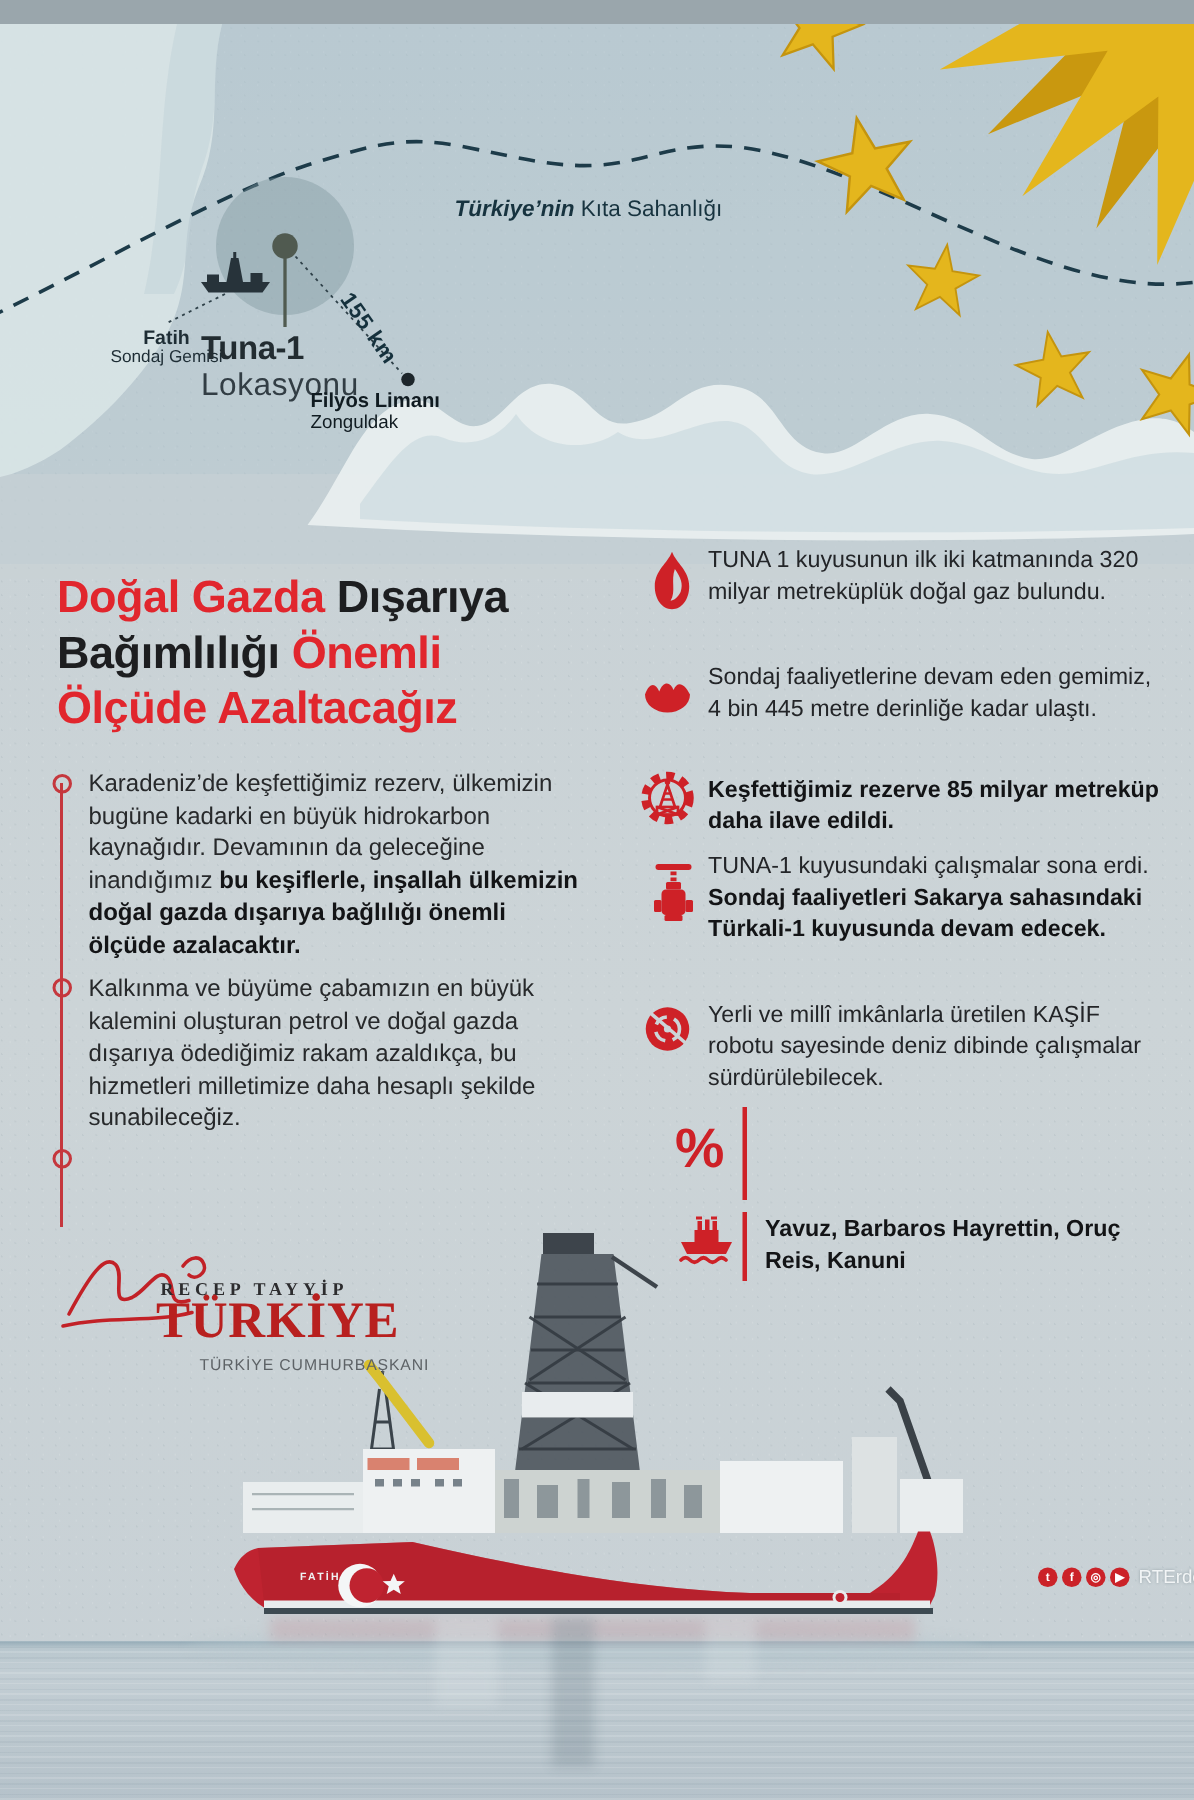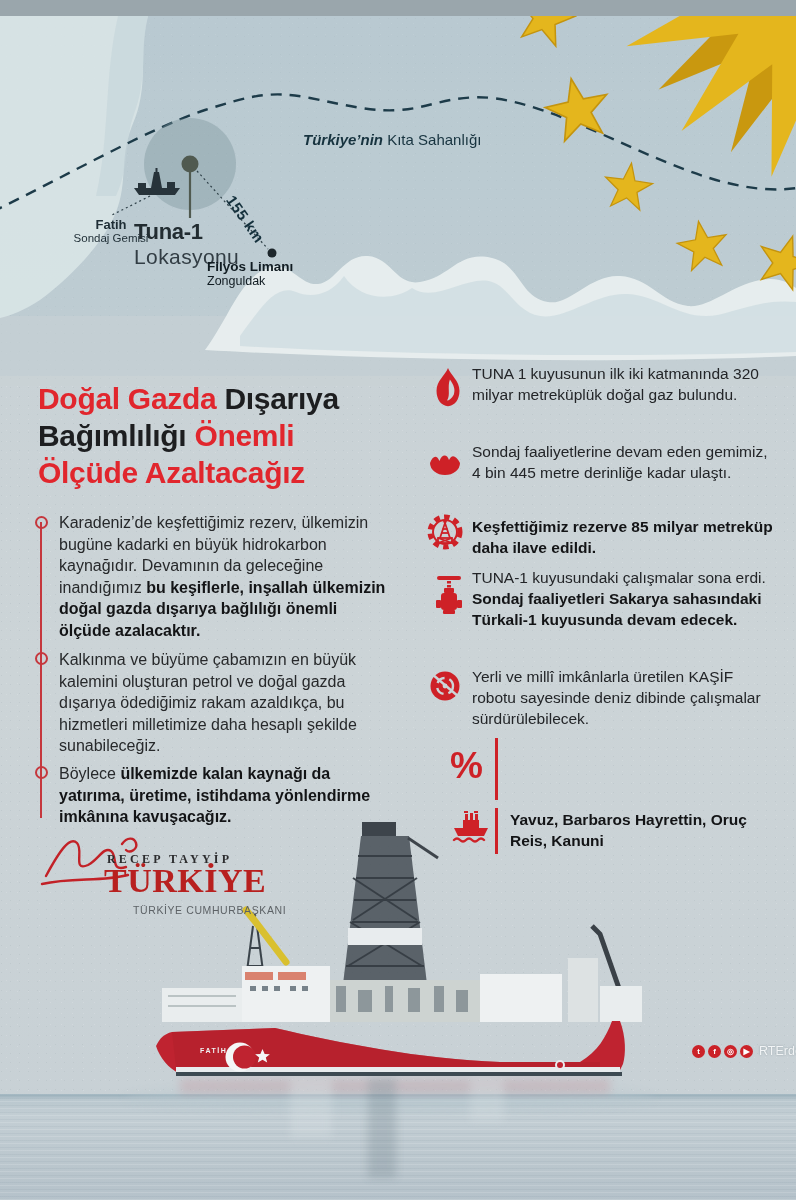--- a/index.html
+++ b/index.html
@@ -236,21 +236,20 @@
     <div><span class="red">Ölçüde Azaltacağız</span></div>
   </h1>
 
   <div class="abs timeline-line"></div>
   <div class="abs tl-dot" style="left:34.5px;top:500px"></div>
   <div class="abs tl-dot" style="left:34.5px;top:636px"></div>
   <div class="abs tl-dot" style="left:34.5px;top:750px"></div>
 
   <p class="abs para" style="top:496px;margin:0"><span>Karadeniz’de keşfettiğimiz rezerv, ülkemizin bugüne kadarki en büyük hidrokarbon kaynağıdır. Devamının da geleceğine inandığımız </span><span class="b">bu keşiflerle, inşallah ülkemizin doğal gazda dışarıya bağlılığı önemli ölçüde azalacaktır.</span></p>
   <p class="abs para" style="top:633px;margin:0"><span>Kalkınma ve büyüme çabamızın en büyük kalemini oluşturan petrol ve doğal gazda dışarıya ödediğimiz rakam azaldıkça, bu hizmetleri milletimize daha hesaplı şekilde sunabileceğiz.</span><span class="b"></span></p>
-  <p class="abs para" style="top:747px;margin:0"><span>Böylece </span><span class="b">ülkemizde kalan kaynağı da yatırıma, üretime, istihdama yönlendirme imkânına kavuşacağız.</span></p>
 
   <svg class="abs fact-icon" style="left:431px;top:350px" width="34" height="44" viewBox="0 0 34 46">
     <path d="M17,2 C20,10 29,15 29,26 C29,35 24,42 17,42 C10,42 5,35 5,26 C5,15 14,10 17,2 Z" fill="#ce2127"></path>
     <path d="M19,14 C23,20 25,24 23,30 C21,34 18,36 16,36 C20,30 16,22 19,14 Z" fill="#ccd5d8"></path>
   </svg>
   <div class="abs fact" style="top:347px"><span>TUNA 1 kuyusunun ilk iki katmanında 320 milyar metreküplük doğal gaz bulundu.</span><span class="b"></span></div>
 
   <svg class="abs fact-icon" style="left:428px;top:435px" width="36" height="26" viewBox="0 0 36 26">
     <path d="M2,12 C5,4 9,4 11.5,10 C14,3 19,3 21,9 C23.5,3 28,4 32,12 L32,12 A15,12 0 0 1 2,12 Z" fill="#ce2127"></path>
   </svg>

